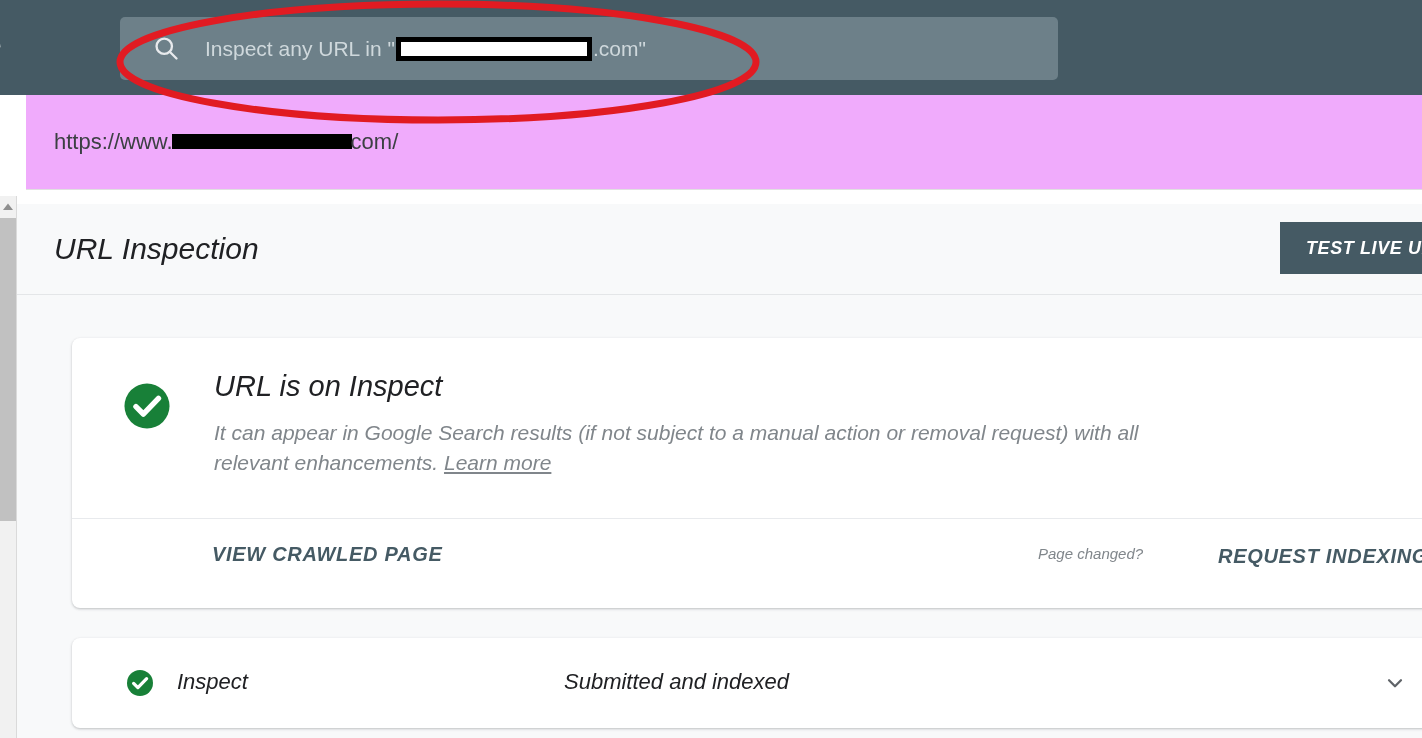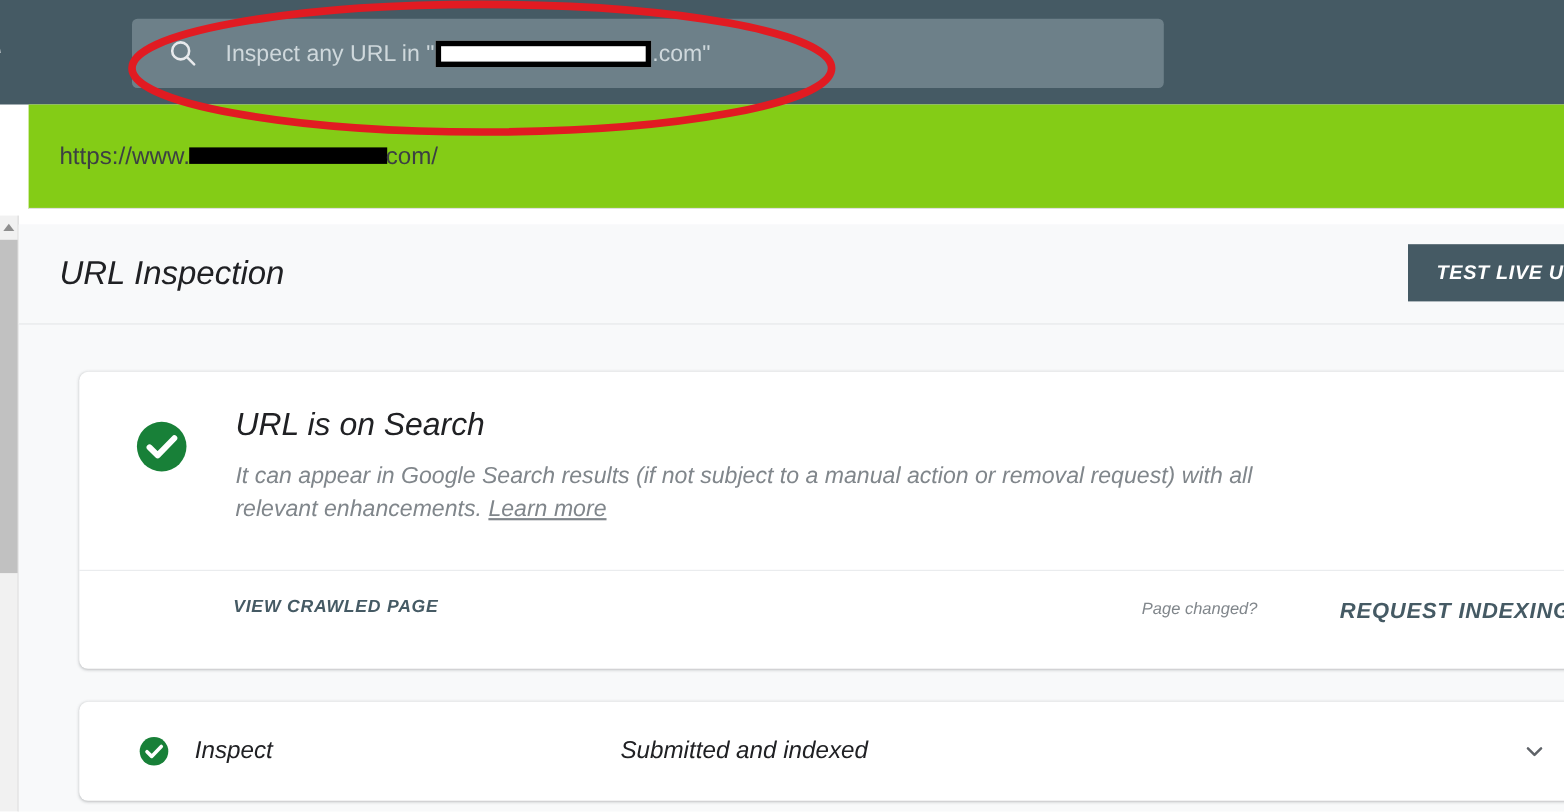--- a/index.html
+++ b/index.html
@@ -80,21 +80,21 @@
     position: absolute;
     right: 0; top: 0;
     height: 95px;
   }
 
   
   .url-strip {
     position: absolute;
     left: 26px; top: 95px;
     width: 1396px; height: 95px;
-    background: #84cc16;
+    background: #f0abfc;
     border-bottom: 1px solid #e0e0e0;
     box-sizing: border-box;
   }
   .url-text {
     position: absolute;
     left: 28px; top: 0;
     height: 93px;
     display: flex;
     align-items: center;
     font-size: 22px;
@@ -224,21 +224,21 @@
   .card-divider {
     position: absolute;
     left: 0; top: 180px;
     width: 1395px; height: 1px;
     background: #e8eaed;
   }
 
   .btn-view-crawled {
     position: absolute;
     left: 140px; top: 205px;
-    font-size: 16px;
+    font-size: 20px;
     font-weight: bold;
     letter-spacing: 0.7px;
     color: #455a64;
     white-space: nowrap;
     cursor: pointer;
   }
   .page-changed-label {
     position: absolute;
     left: 966px; top: 207px;
     font-size: 15px;
@@ -366,21 +366,21 @@
 
     <div class="card card-status">
 
       <span class="status-icon">
         <svg width="52" height="52" viewBox="0 0 24 24">
           <circle cx="12" cy="12" r="10.4" fill="#188038"></circle>
           <path d="M6.9 12.3l3.4 3.4 7-7.2" fill="none" stroke="#ffffff" stroke-width="2.5" stroke-linecap="round" stroke-linejoin="round"></path>
         </svg>
       </span>
 
-      <div class="status-title">URL is on Search</div>
+      <div class="status-title">URL is on Inspect</div>
 
       <div class="status-desc">
         <span>It can appear in Google Search results (if not subject to a manual action or removal request) with all relevant enhancements. </span><span class="learn-more">Learn more</span>
       </div>
 
       <div class="card-divider"></div>
 
       <div class="btn-view-crawled">VIEW CRAWLED PAGE</div>
       <div class="page-changed-label">Page changed?</div>
       <div class="btn-request-index">REQUEST INDEXING</div>

